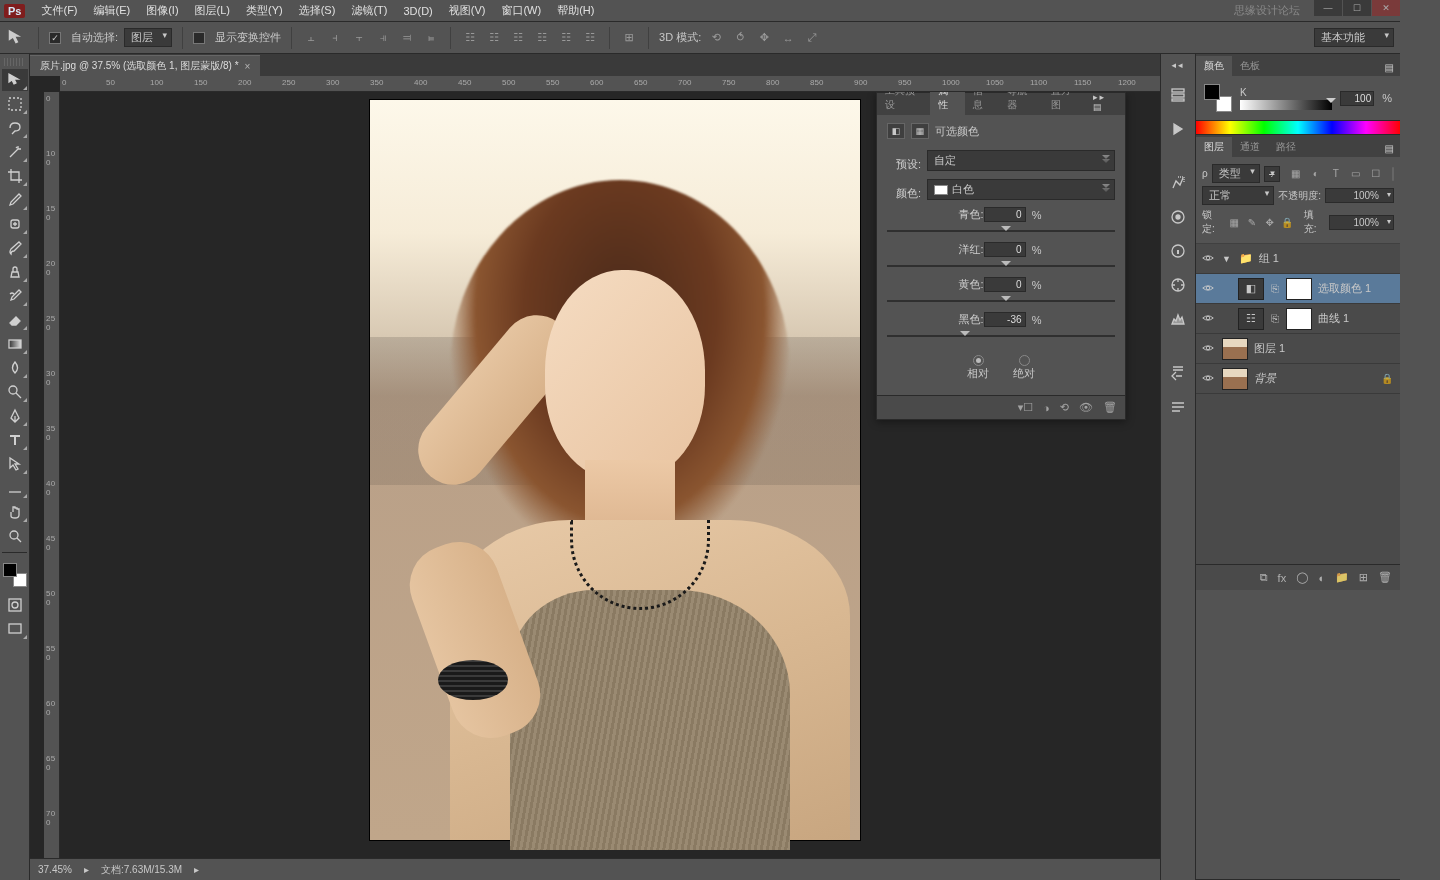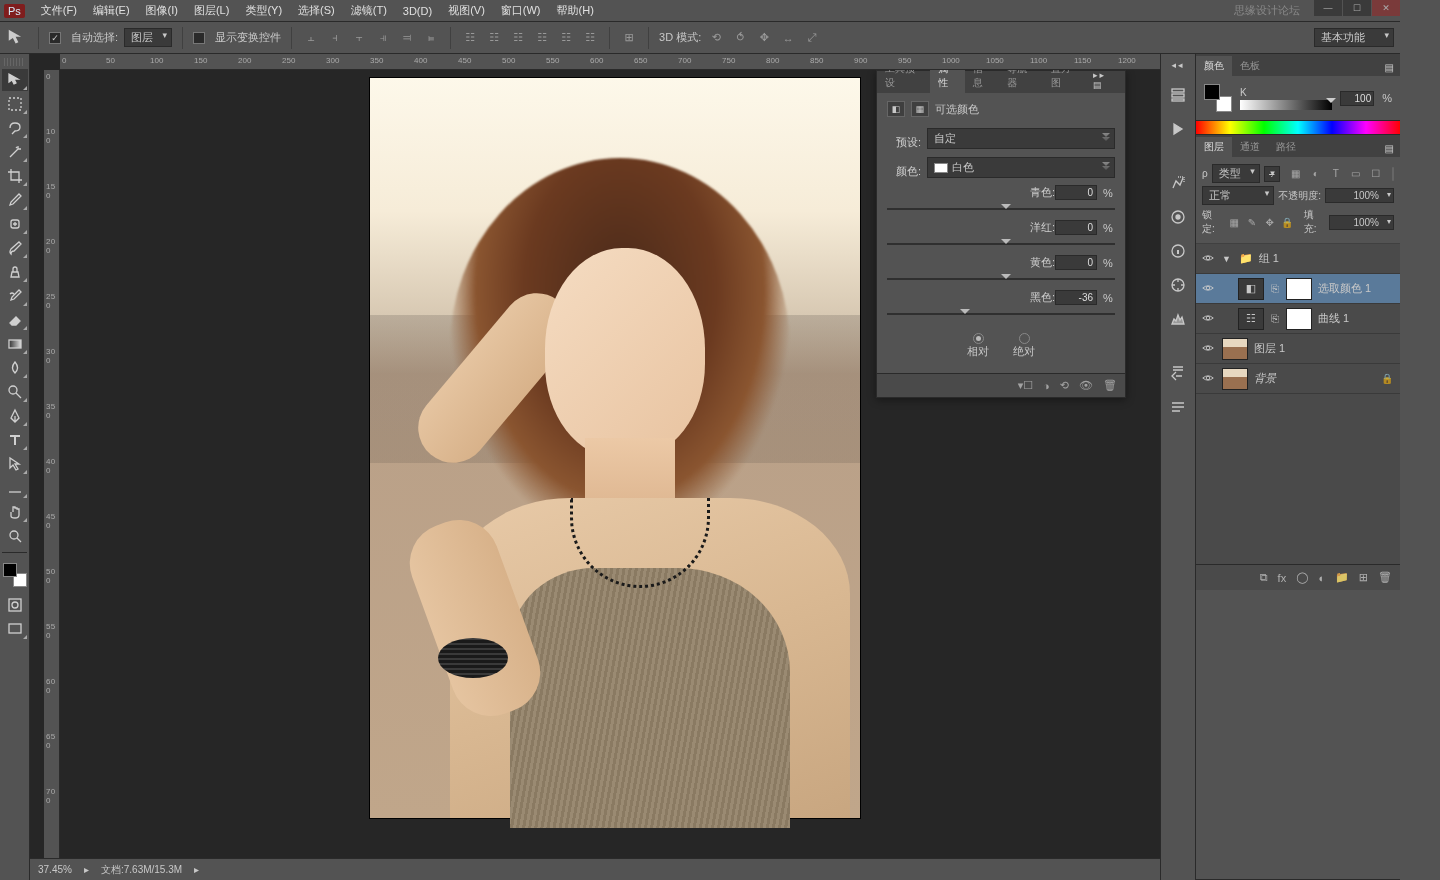--- a/index.html
+++ b/index.html
@@ -1,18 +1,18 @@
 <!DOCTYPE html>
 <html><head>
 <meta charset="utf-8">
 <style>
 * { margin: 0; padding: 0; box-sizing: border-box; font-family: "Microsoft YaHei", "Segoe UI", sans-serif; }
 body { background: #535353; color: #c8c8c8; font-size: 11px; overflow: hidden; width: 1400px; height: 880px; position: relative; }
 .menubar { background: #535353; height: 22px; display: flex; align-items: center; padding: 0 4px; border-bottom: 1px solid #2a2a2a; }
-.ps-logo { background:#7f1d1d; color:#d4e9f7; font-weight:normal; padding:1px 4px; font-size:11px; margin-right:8px; border-radius:2px;}
+.ps-logo { background:#7f1d1d; color:#d4e9f7; font-weight:bold; padding:1px 4px; font-size:11px; margin-right:8px; border-radius:2px;}
 .menu-item { padding: 0 8px; cursor: default; color:#e0e0e0;}
 .win-controls { position:absolute; right:0; top:0; display:flex; }
 .win-btn { width:28px; height:16px; background:#3a3a3a; margin-left:1px; display:flex; align-items:center; justify-content:center; font-size:9px; color:#aaa;}
 .win-btn.close{ background:#7a3a3a;}
 .watermark{ position:absolute; right:100px; top:3px; color:#888; font-size:11px;}
 
 .optbar { background:#535353; height:32px; border-bottom:1px solid #2a2a2a; display:flex; align-items:center; padding:0 6px; gap:6px;}
 .opt-sep{ width:1px; height:22px; background:#404040; margin:0 4px;}
 .opt-tool-icon{ width:22px; height:22px; display:flex; align-items:center; justify-content:center;}
 .chk{ width:12px; height:12px; background:#2a2a2a; border:1px solid #777; display:inline-flex; align-items:center; justify-content:center; margin-right:4px;}
@@ -62,21 +62,21 @@
 .ptab-arrows{ margin-left:auto; padding:3px 6px; font-size:9px; letter-spacing:2px;}
 .panel-body{ padding:8px 10px;}
 .prop-head{ display:flex; align-items:center; gap:6px; margin-bottom:10px;}
 .prop-head .ic{ width:18px; height:16px; background:#3f3f3f; border:1px solid #666; display:flex; align-items:center; justify-content:center; font-size:9px;}
 .row{ display:flex; align-items:center; margin:6px 0; gap:6px;}
 .row label{ width:34px; text-align:right; color:#ccc;margin-top:8px;}
 .row .sel{ flex:1; background:#3a3a3a; border:1px solid #2a2a2a; padding:2px 6px; position:relative; font-size:11px;}
 .row .sel::after{content:""; position:absolute; right:4px; top:4px; width:8px; height:8px; background:linear-gradient(#888,#555); clip-path:polygon(0 0,100% 0,50% 50%,100% 50%,50% 100%,0 50%,50% 50%);}
 .sw-chip{ width:14px; height:10px; background:#fff; border:1px solid #888; display:inline-block; margin-right:4px; vertical-align:middle;}
 .slider-row{ margin:4px 0 0;}
-.slider-row .lbl{ display:flex; justify-content:flex-end; align-items:center;}
+.slider-row .lbl{ display:flex; justify-content:center; align-items:center;}
 .slider-row .lbl span:first-child{ color:#ccc;}
 .slider-row input[type=text]{ width:42px; background:#3a3a3a; border:1px solid #2a2a2a; color:#ddd; text-align:right; padding:1px 3px; font-size:10px;}
 .slider-row .pct{ width:14px; text-align:center;}
 .slider{ height:14px; position:relative; margin:2px 0 4px;}
 .slider .track{ position:absolute; left:0; right:0; top:6px; height:2px; background:#2f2f2f;}
 .slider .thumb{ position:absolute; top:2px; width:0; height:0; border:5px solid transparent; border-top-color:#bbb;}
 .radios{ display:flex; justify-content:center; gap:24px; margin:12px 0 6px;}
 .radio{ display:flex; align-items:center; gap:0;flex-direction:column;}
 .radio .dot{ width:11px; height:11px; border-radius:50%; border:1px solid #888; display:flex; align-items:center; justify-content:center;}
 .radio.on .dot::after{content:""; width:5px; height:5px; background:#bbb; border-radius:50%;}
@@ -343,20 +343,26 @@
       </div>
     <div class="tool">
         <svg viewBox="0 0 16 16">
           <rect x="2" y="3" width="12" height="9"></rect>
         </svg>
         <span class="tri"></span>
       </div>
   </div>
 
   <div class="doc-area">
+    <div class="tabbar">
+      <div class="doctab">
+        <span>原片.jpg @ 37.5% (选取颜色 1, 图层蒙版/8) *</span>
+        <span class="x">×</span>
+      </div>
+    </div>
     <div class="ruler-h" id="rulerH">
         <span class="ruler-tick" style="left: 2px; top: 2px;">0</span>
         <span class="ruler-tick" style="left: 46px; top: 2px;">50</span>
         <span class="ruler-tick" style="left: 90px; top: 2px;">100</span>
         <span class="ruler-tick" style="left: 134px; top: 2px;">150</span>
         <span class="ruler-tick" style="left: 178px; top: 2px;">200</span>
         <span class="ruler-tick" style="left: 222px; top: 2px;">250</span>
         <span class="ruler-tick" style="left: 266px; top: 2px;">300</span>
         <span class="ruler-tick" style="left: 310px; top: 2px;">350</span>
         <span class="ruler-tick" style="left: 354px; top: 2px;">400</span>

